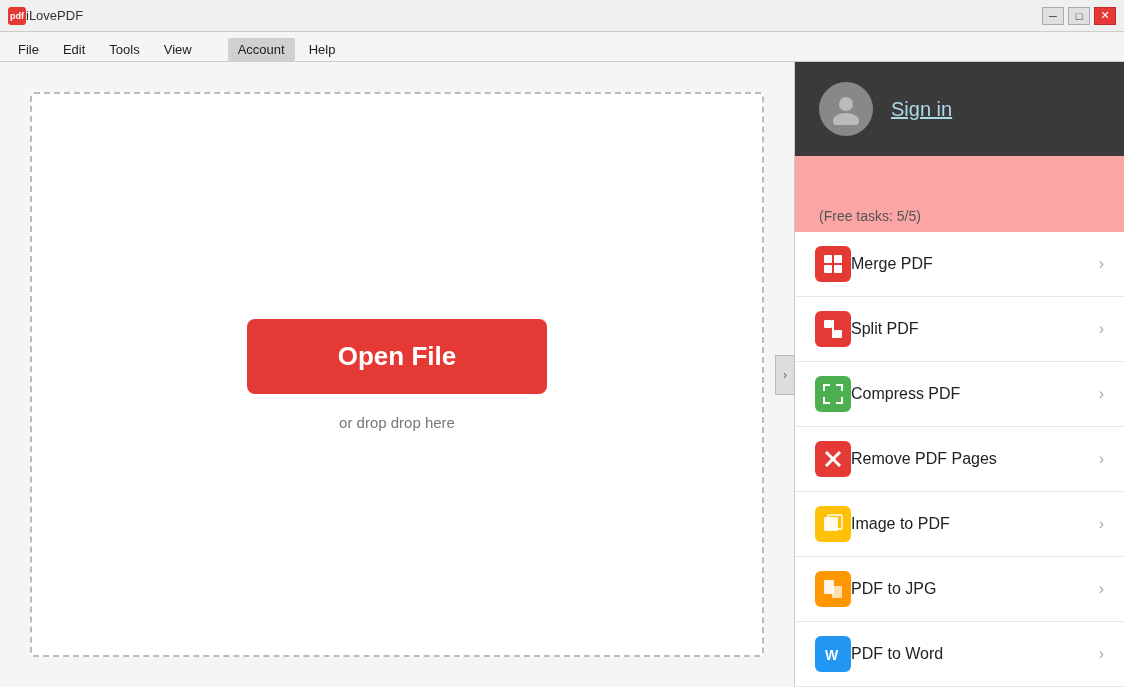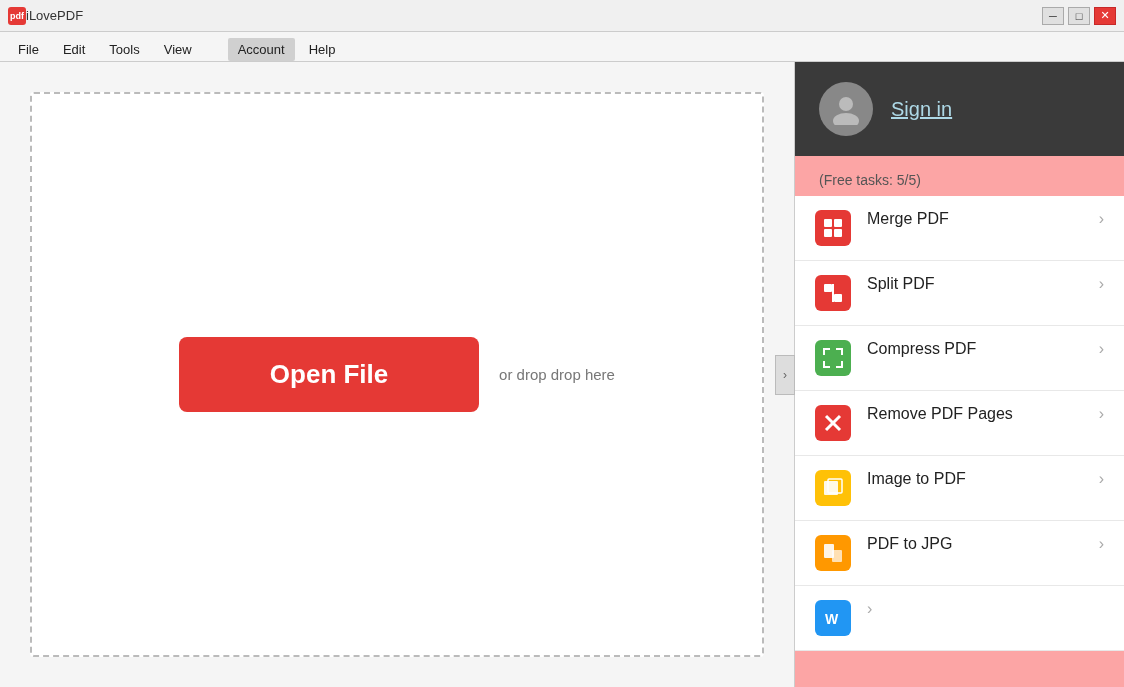--- a/index.html
+++ b/index.html
@@ -103,21 +103,21 @@
       justify-content: center;
       padding: 30px;
       position: relative;
     }
     .drop-zone {
       width: 100%;
       height: 100%;
       border: 2px dashed #bbb;
       border-radius: 4px;
       display: flex;
-      flex-direction: row;
+      flex-direction: column;
       align-items: center;
       justify-content: center;
       gap: 20px;
       background: white;
     }
     .open-file-btn {
       background: #e53935;
       color: white;
       border: none;
       border-radius: 8px;
@@ -186,35 +186,36 @@
       font-size: 20px;
       text-decoration: underline;
       cursor: pointer;
     }
 
     
     .free-tasks {
       padding: 16px 24px 8px 24px;
       font-size: 14px;
       color: #555;
+      margin-top: 36px;
     }
 
     
     .tools-list {
       flex: 1;
       overflow-y: auto;
       position: relative;
     }
     .tool-item {
       display: flex;
+      align-items: center;
       padding: 14px 20px;
       border-bottom: 1px solid #e8e8e8;
       cursor: pointer;
       background: white;
-      gap: 16px;
     }
     .tool-icon {
       width: 36px;
       height: 36px;
       border-radius: 6px;
       display: flex;
       align-items: center;
       justify-content: center;
       font-size: 18px;
       flex-shrink: 0;
@@ -384,18 +385,19 @@
         <span class="tool-label">PDF to JPG</span>
         <span class="tool-chevron">›</span>
       </div>
 
       <div class="tool-item">
         <div class="tool-icon pdf-word">
           <svg width="22" height="22" viewBox="0 0 22 22" fill="white">
             <text x="3" y="17" font-size="14" font-weight="bold" fill="white">W</text>
           </svg>
         </div>
+        <span class="tool-label">PDF to Word</span>
         <span class="tool-chevron">›</span>
       </div>
 
     </div>
   </div>
 </div>
 
 </body></html>

